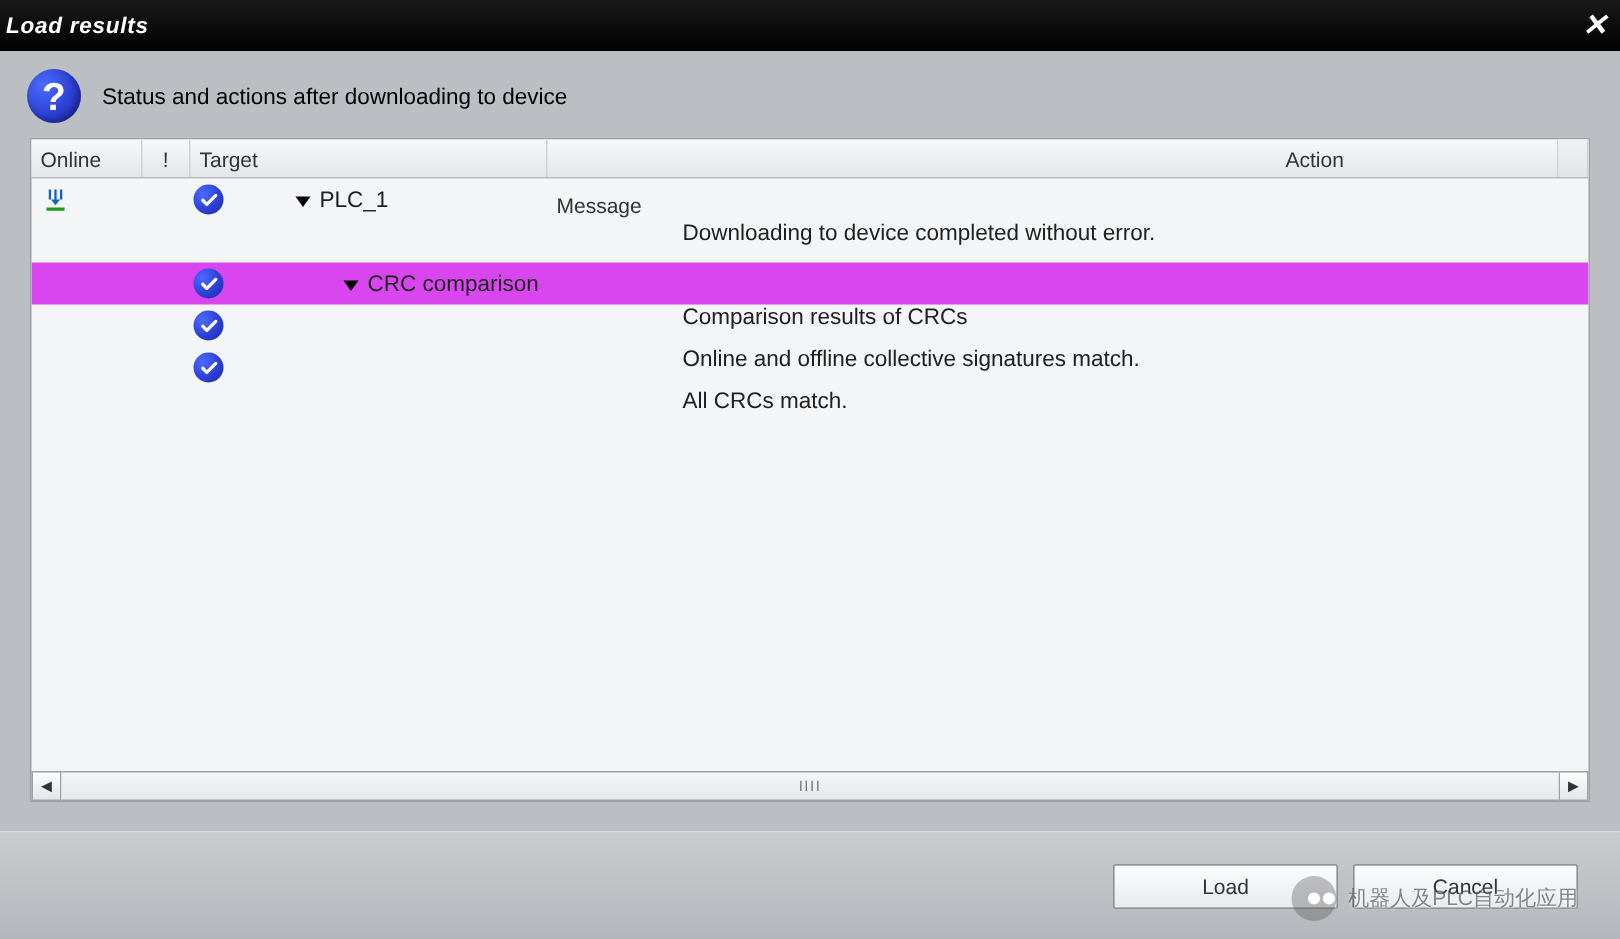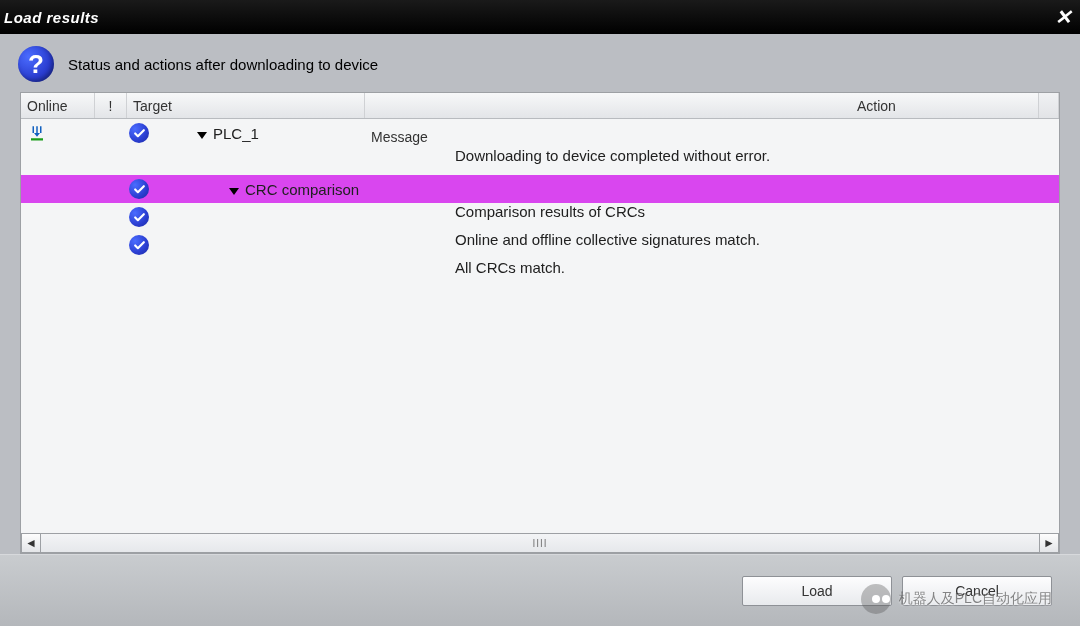--- a/index.html
+++ b/index.html
@@ -28,21 +28,21 @@
   .check { width: 20px; height: 20px; border-radius: 50%; background: radial-gradient(circle at 30% 30%, #4a6cff 0%, #2a3dd0 60%, #1a2aa0 100%); display: inline-flex; align-items: center; justify-content: center; color: #fff; }
   .check svg { width: 13px; height: 13px; }
   .arrow-down-icon { width: 20px; height: 20px; display: inline-flex; align-items: center; justify-content: center; }
   .arrow-down-icon svg { width: 18px; height: 18px; }
   .tri { display: inline-block; width: 0; height: 0; border-left: 5px solid transparent; border-right: 5px solid transparent; border-top: 7px solid #000; margin-right: 6px; }
   .target-indent-1 { padding-left: 8px; }
   .target-indent-2 { padding-left: 40px; }
   .hscroll { height: 20px; display: flex; margin: 2px 0 0; }
   .hbtn { width: 20px; height: 20px; background: linear-gradient(#fdfdfd,#e3e5e8); border: 1px solid #9da0a4; display: flex; align-items: center; justify-content: center; font-size: 12px; color: #333; cursor: pointer; }
   .htrack { flex: 1; background: linear-gradient(#f3f4f6,#e6e8eb); border-top: 1px solid #9da0a4; border-bottom: 1px solid #9da0a4; position: relative; display:flex; align-items:center; justify-content:center; color:#777; font-size:10px; letter-spacing:1px;}
-  .button-bar { height: 72px; display: flex; align-items: center; justify-content: flex-end; gap: 10px; padding: 0 28px; background: linear-gradient(#c9cccf, #b4b7bb); border-top: 1px solid #d7d9dc; }
+  .button-bar { height: 72px; display: flex; align-items: center; justify-content: flex-end; gap: 10px; padding: 0 28px; background: linear-gradient(#c9cccf, #b4b7bb); border-top: 1px solid #d7d9dc; margin-top: 19px; }
   .btn { min-width: 150px; height: 30px; background: linear-gradient(#fdfdfe,#e8eaed); border: 1px solid #8e9196; border-radius: 2px; font-size: 14px; color: #333; cursor: pointer; padding: 0 14px; }
   .watermark { position: absolute; right: 28px; bottom: 12px; display: flex; align-items: center; gap: 8px; color: rgba(40,40,40,0.55); font-size: 14px; pointer-events: none; text-shadow: 0 1px 2px rgba(255,255,255,0.7); font-family: "Microsoft YaHei", sans-serif; }
   .watermark .wicon { width: 30px; height: 30px; border-radius: 50%; background: rgba(80,80,80,0.35); display:flex; align-items:center; justify-content:center; }
   .watermark .wicon::before { content:""; width:8px; height:8px; border-radius:50%; background:#fff; box-shadow: 10px 0 0 #fff; }
 </style>
 </head>
 <body>
 
 <div class="window">
   <div class="titlebar">

